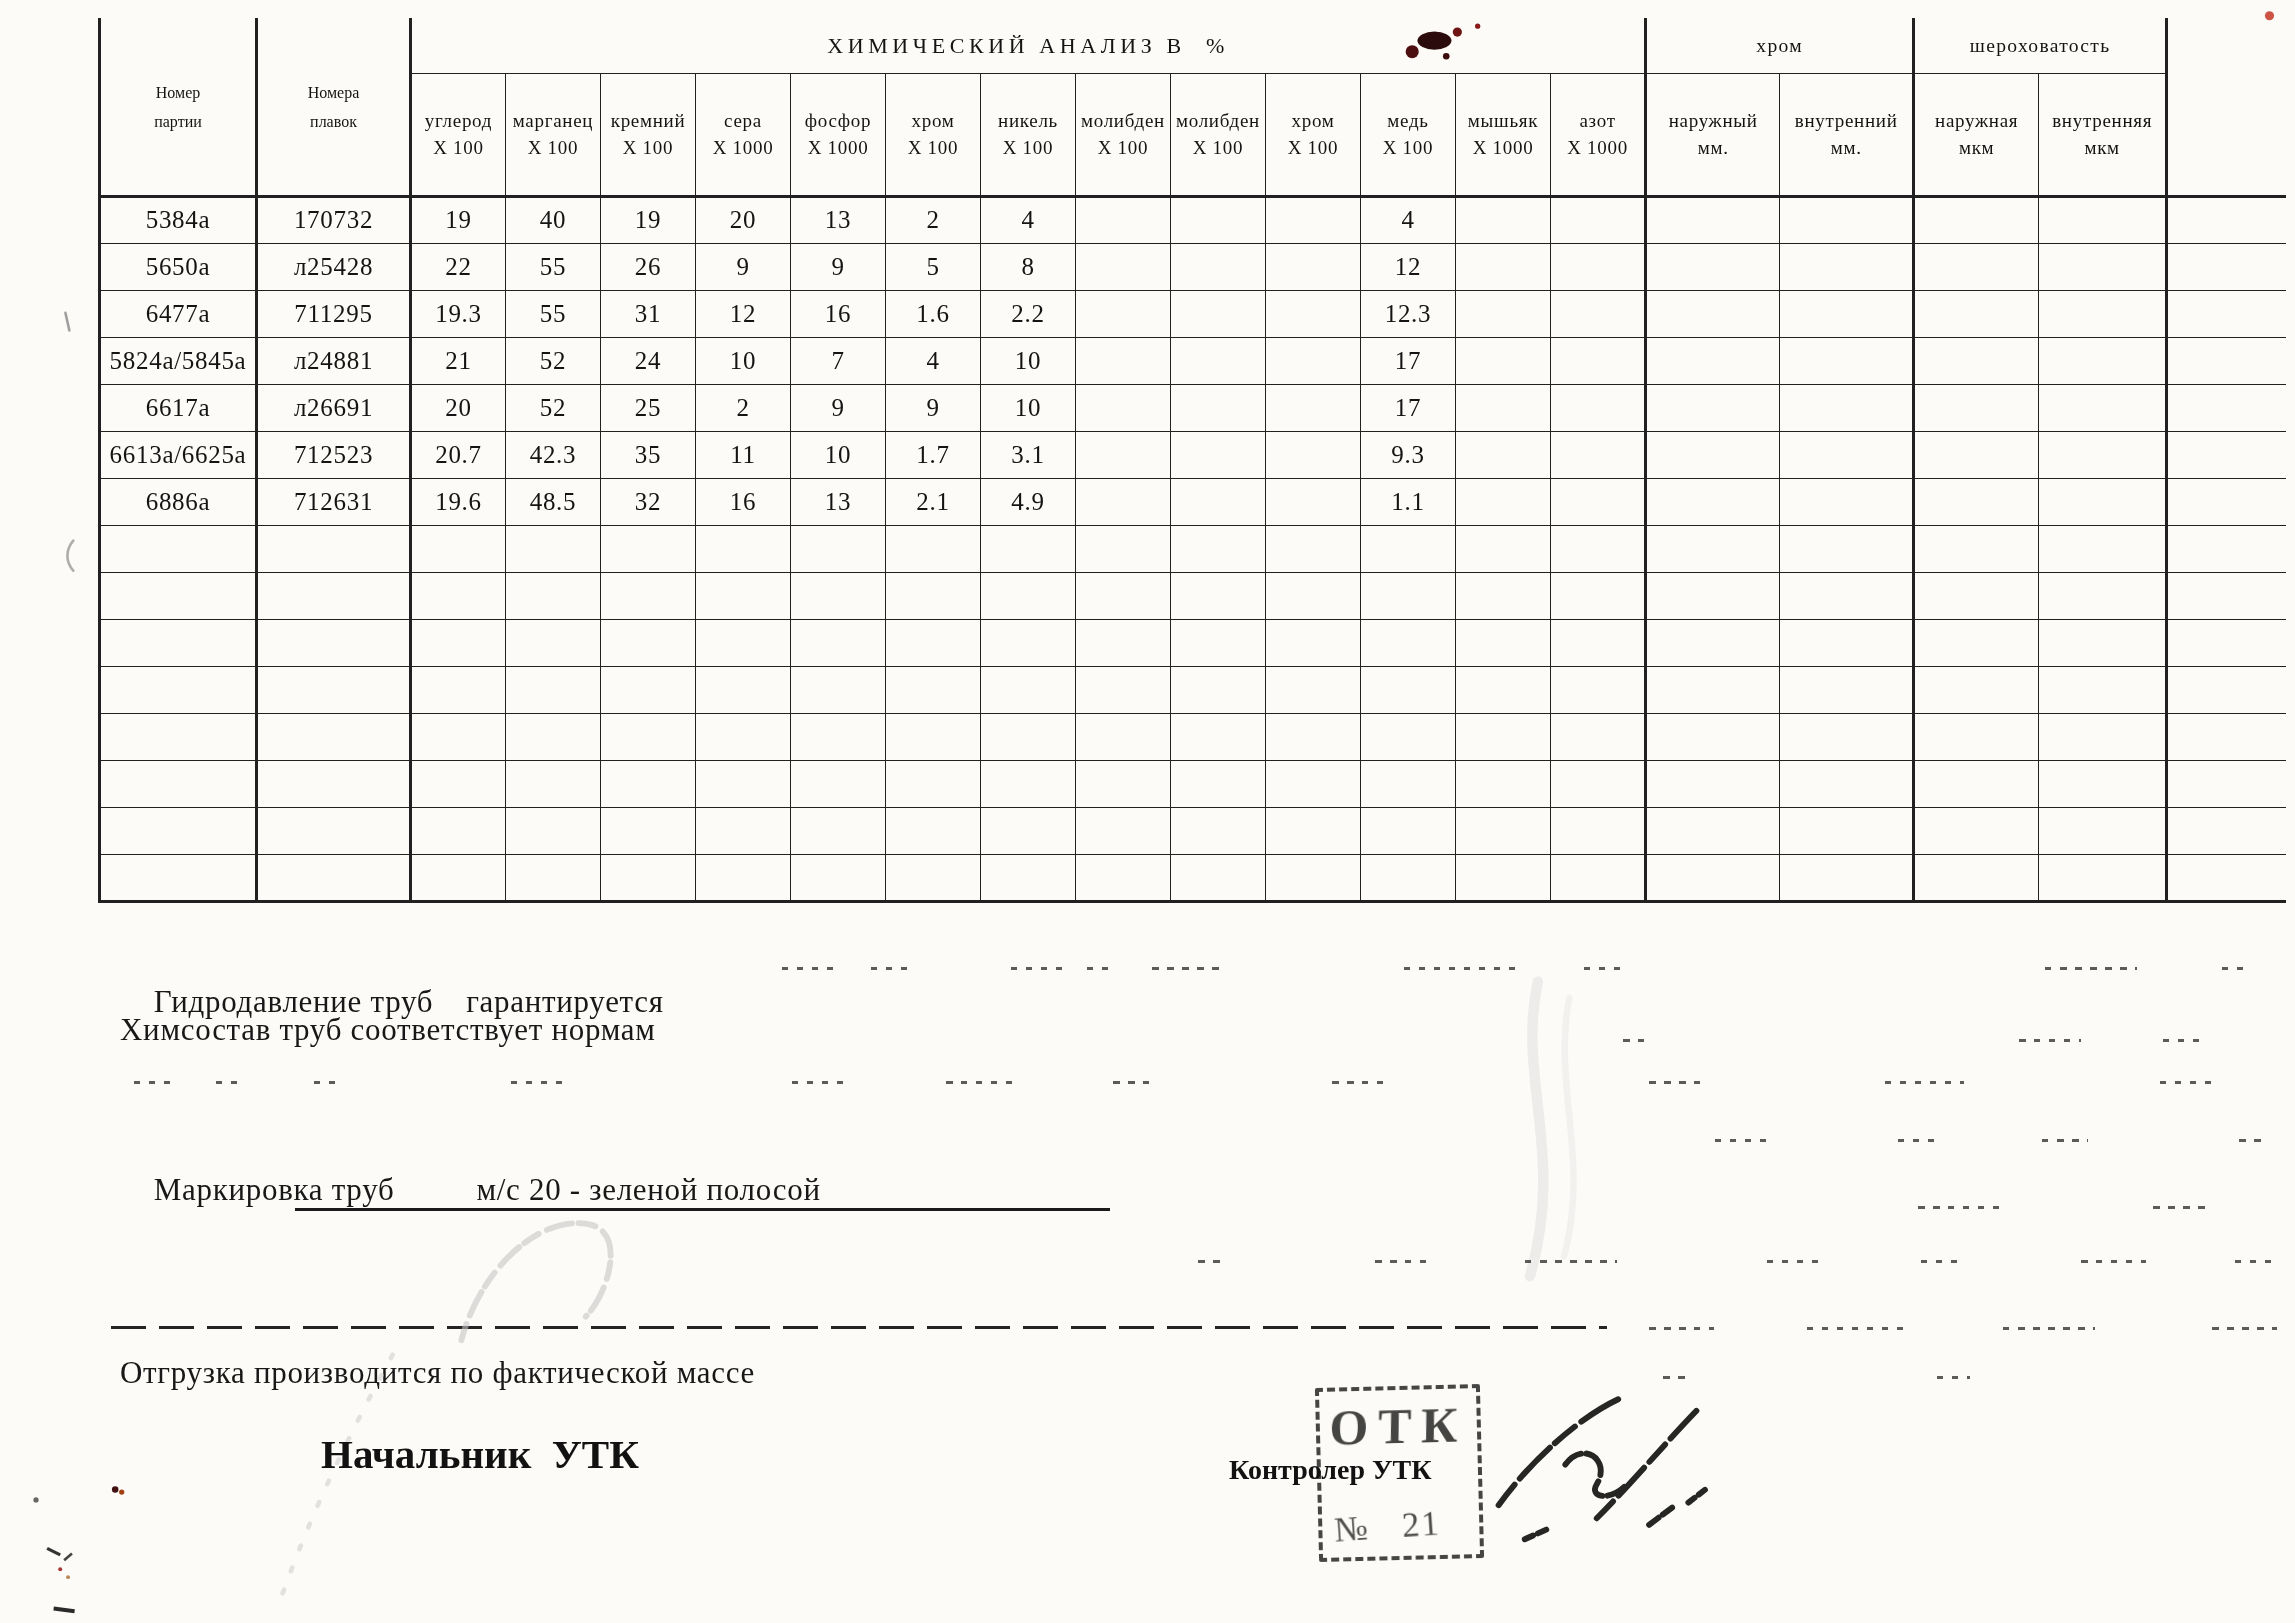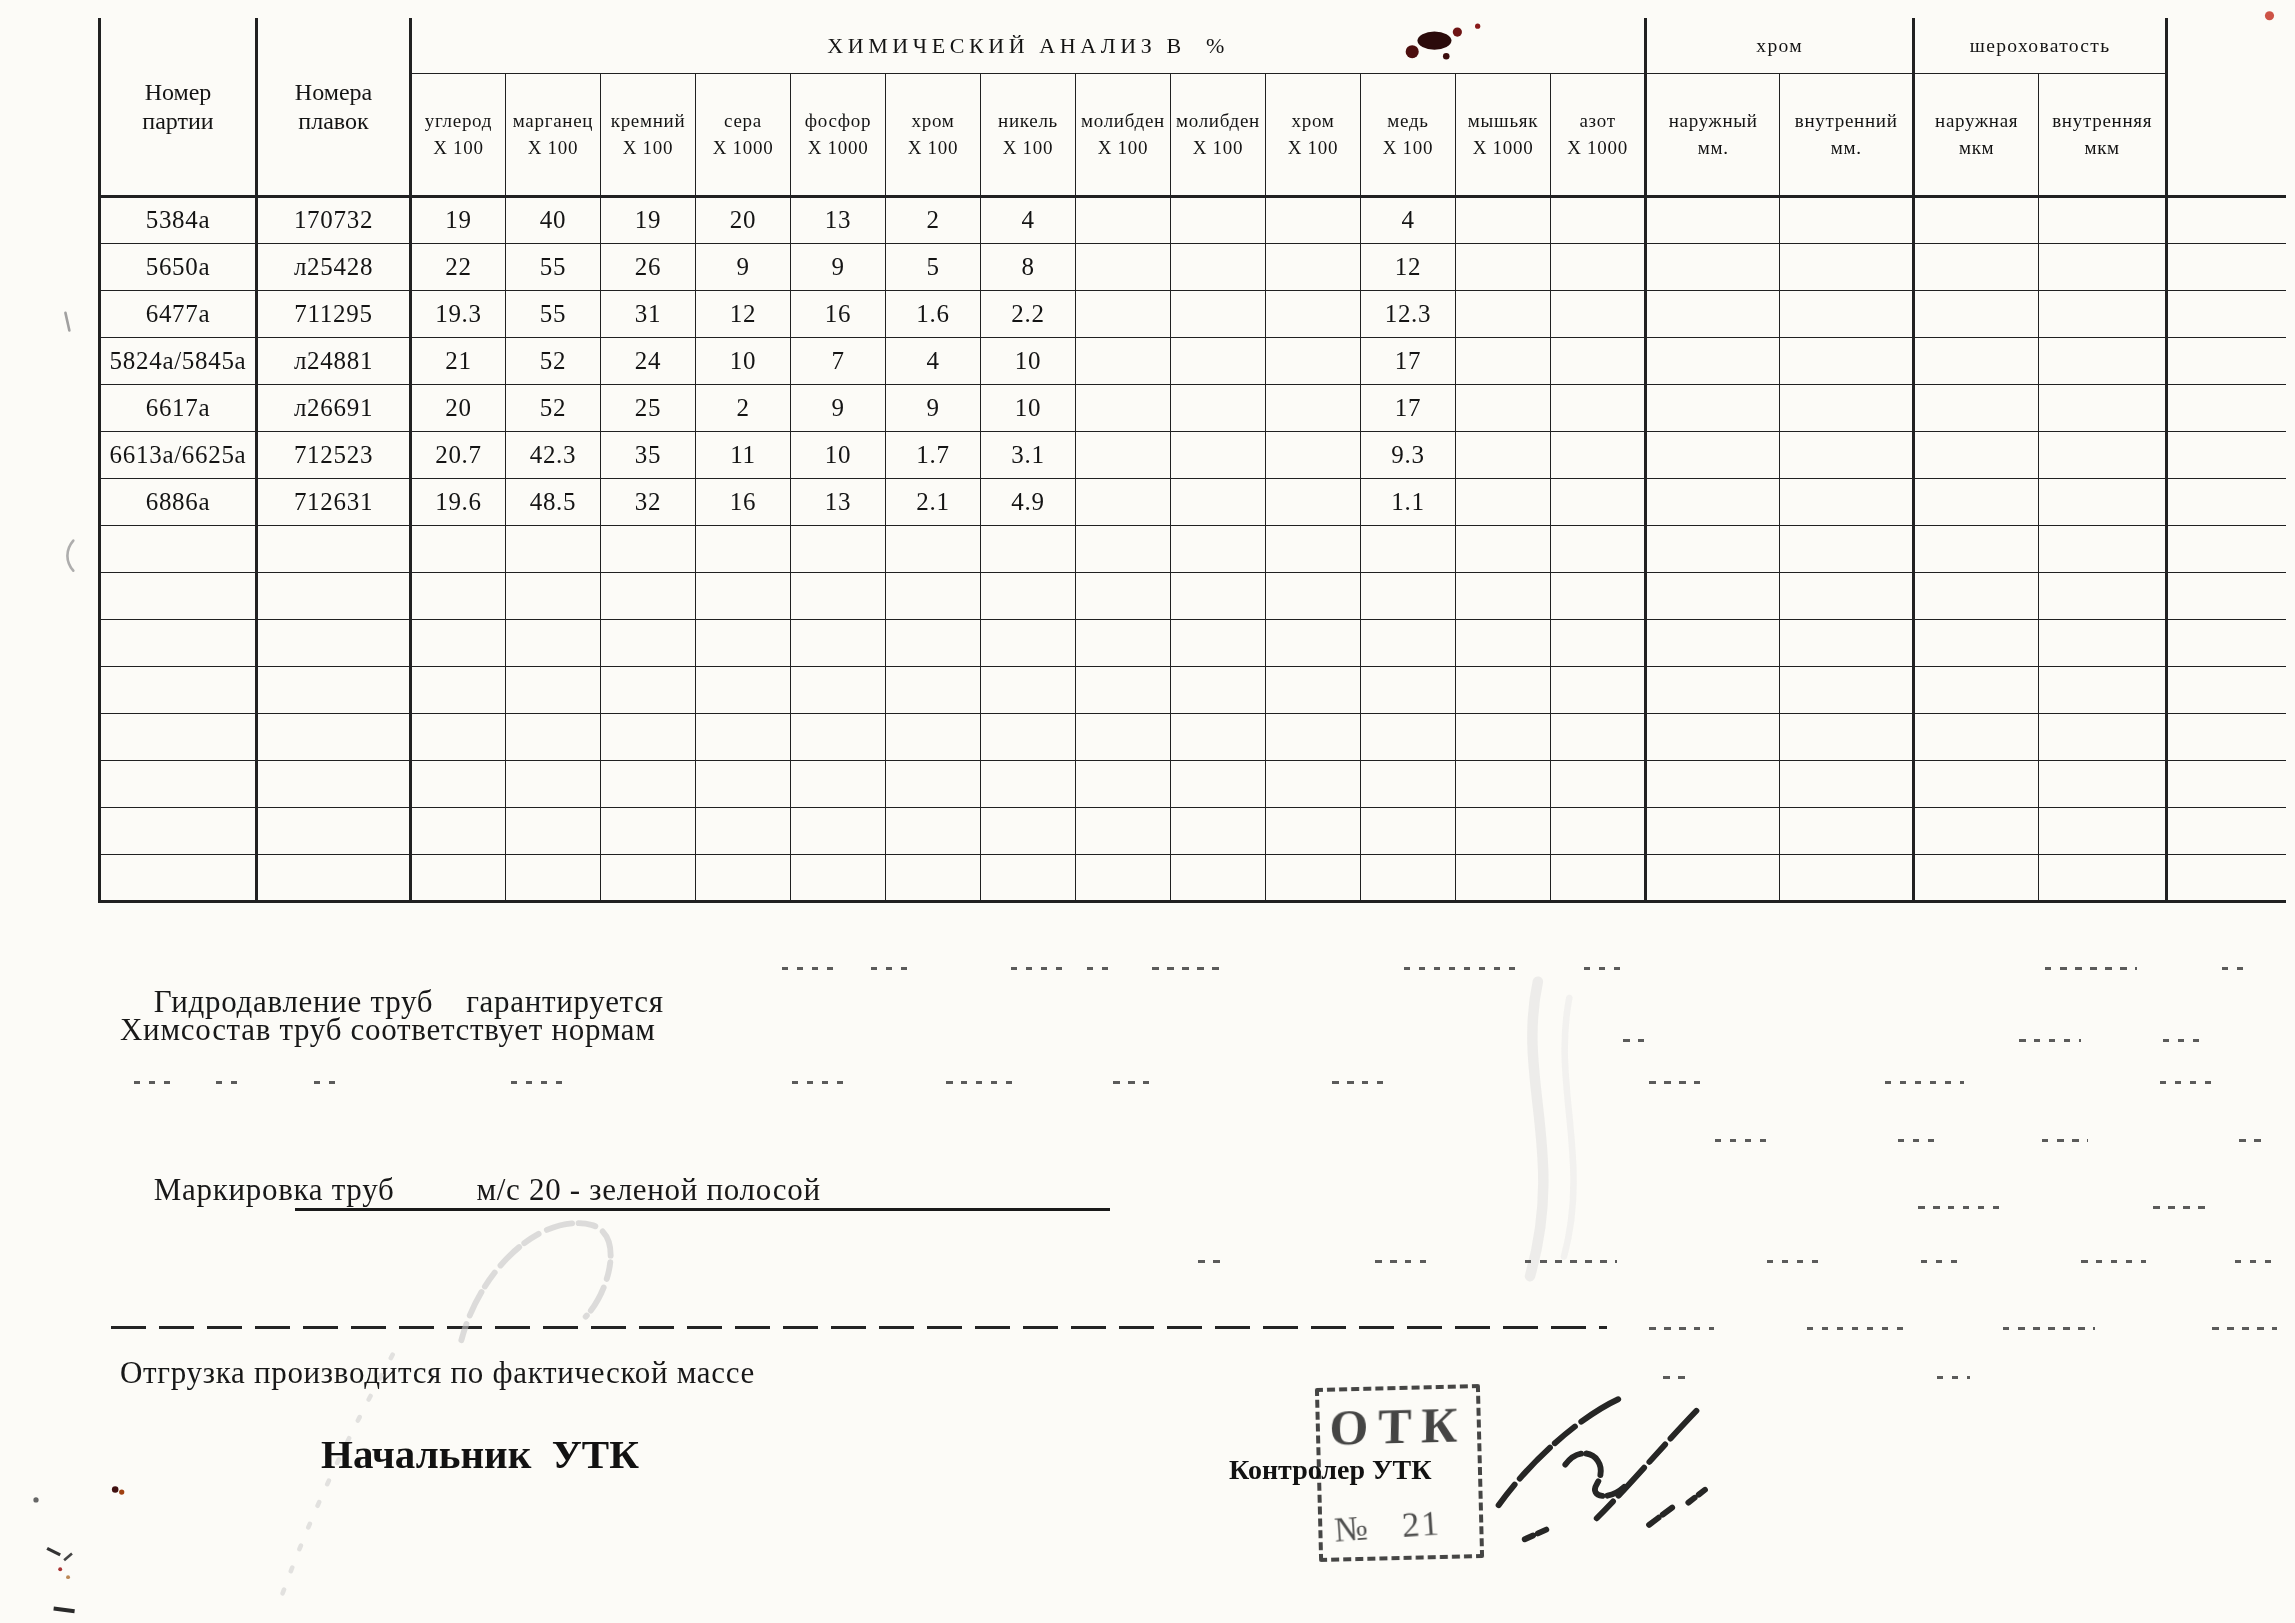--- a/index.html
+++ b/index.html
@@ -29,21 +29,21 @@
   tr.h-grp{height:55px;}
   tr.h-sub{height:123px;}
   tbody tr{height:47px;}
 
   
   .thickL{border-left-width:3.3px !important;}
   .c-batch{border-left-width:3.3px !important;}
 
   
   thead th{border-top:0 !important;}
-  .rowspan2{border-bottom-width:3.3px !important;font-size:24px;line-height:29px;white-space:pre-line;}
+  .rowspan2{border-bottom-width:3.3px !important;font-size:16px;line-height:29px;white-space:pre-line;}
   .grp{font-size:19.6px;letter-spacing:1.3px;white-space:pre;}
   .grp-chem{font-size:22px;letter-spacing:4.6px;}
   tr.h-sub th{border-bottom-width:3.3px !important;}
   .sub span{display:block;font-size:19px;line-height:27px;letter-spacing:0.7px;}
 
   
   .stub{border-right:0 !important;border-left-width:3.3px !important;}
   th.stub-h1{border-bottom:0 !important;}
   th.stub-h2{border-top:0 !important;border-bottom-width:3.3px !important;}
 

